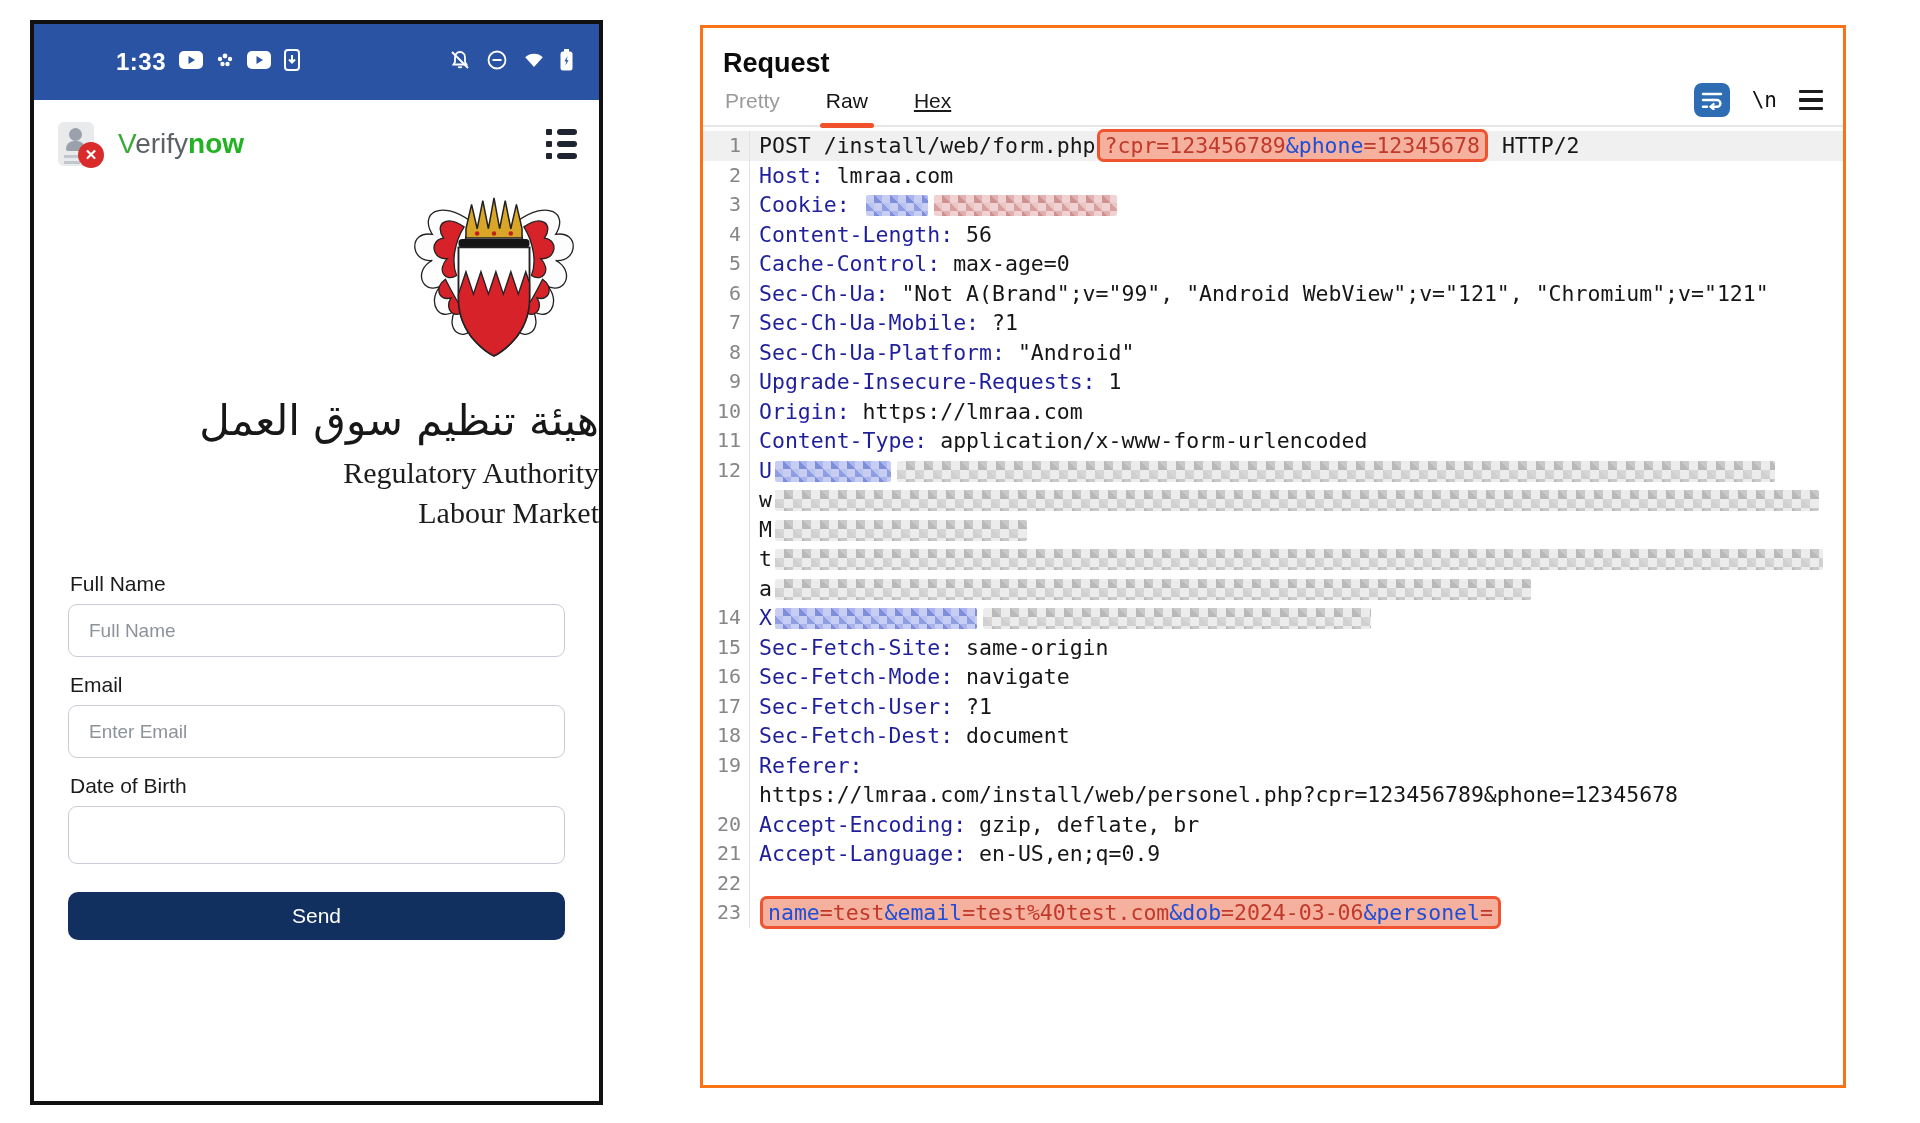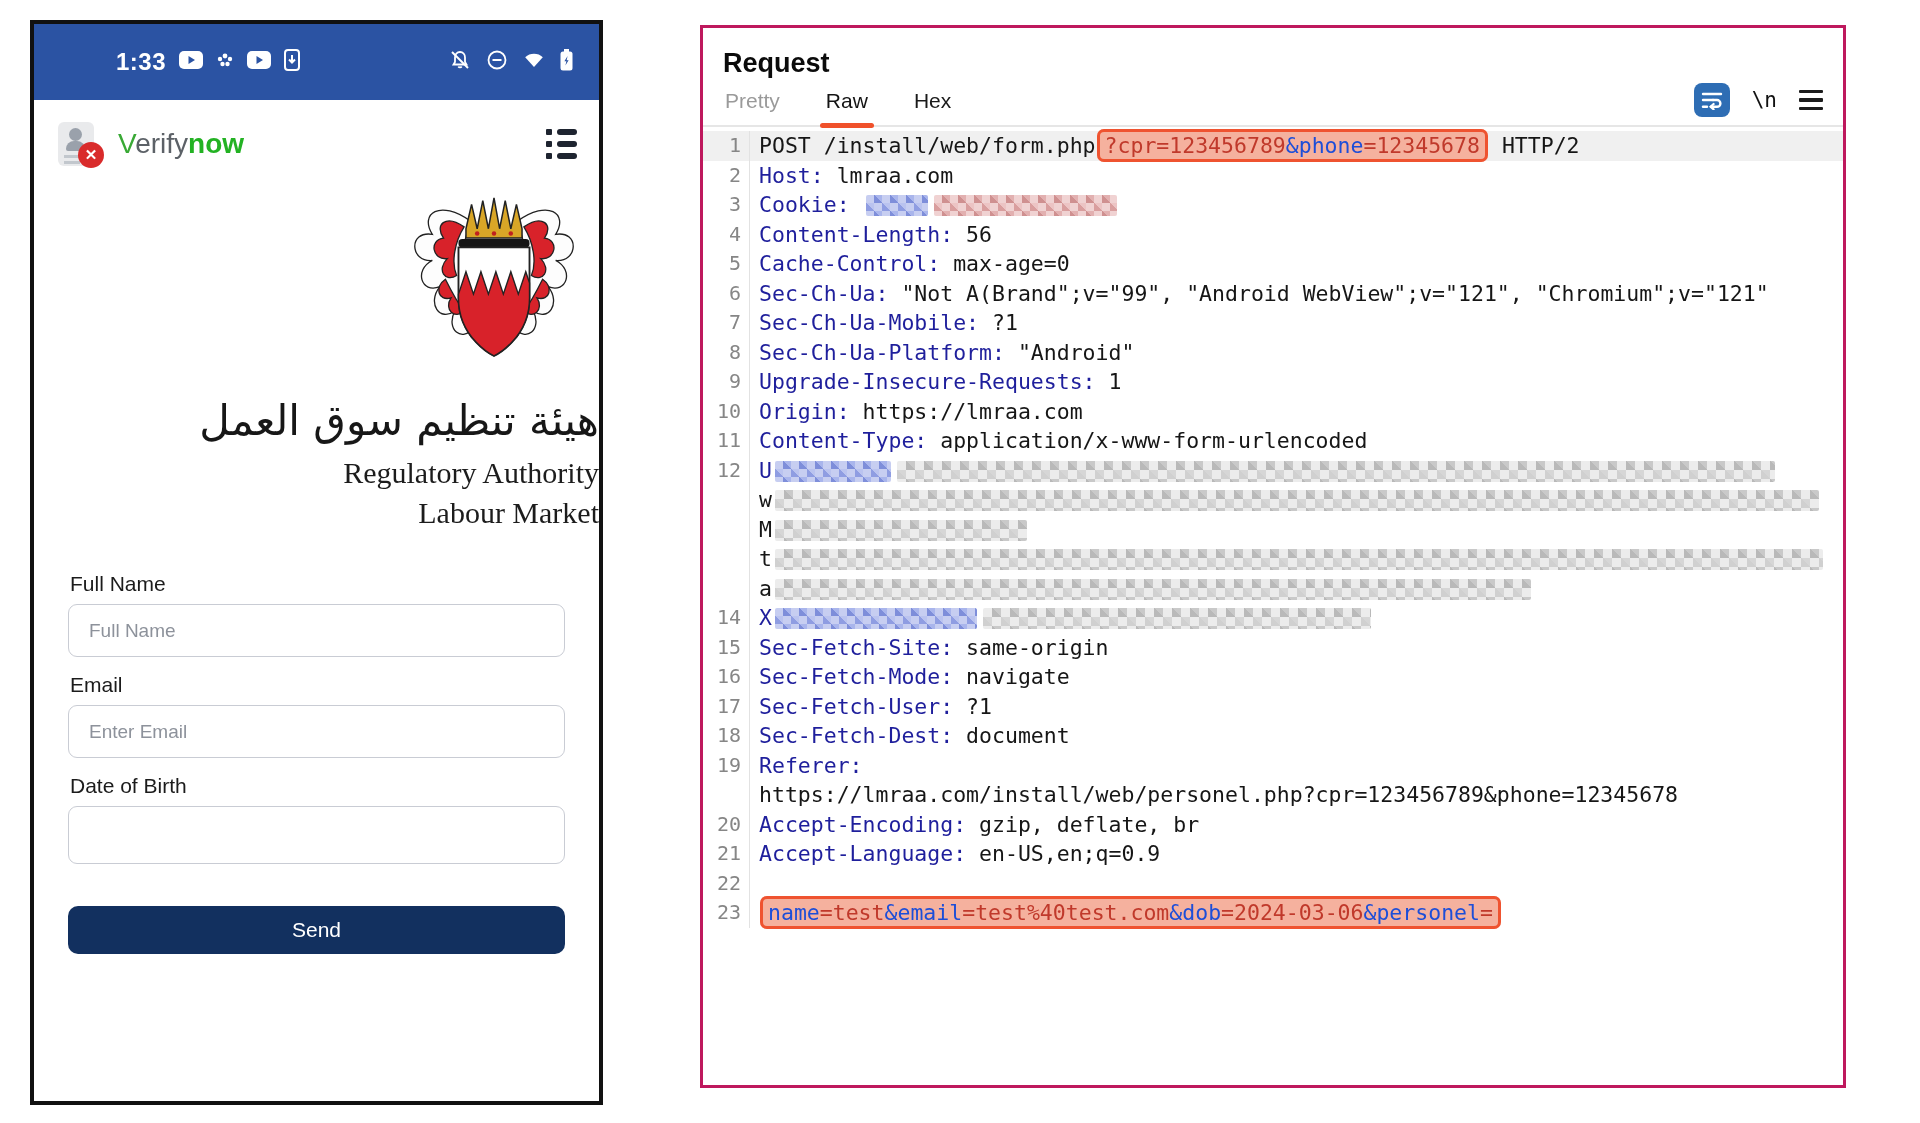--- a/index.html
+++ b/index.html
@@ -33,33 +33,33 @@
   .logo-wrap { text-align:right; margin-top:6px; }
   .arabic { font-family:"DejaVu Sans", sans-serif; font-size:42px; color:#171717; margin-top:10px; direction:rtl; }
   .authority { font-family:"Liberation Serif", serif; font-size:30px; color:#1c1c1c; line-height:1.32; margin-top:8px; }
 
   .form { padding:24px 34px 0 34px; }
   .f-label { font-size:21px; color:#1b1b1b; margin:16px 0 8px 2px; }
   .f-input { width:100%; height:53px; border:1.6px solid #c9ccd4; border-radius:9px; background:#fff;
              font-size:19px; color:#222; padding:0 20px; outline:none; font-family:"Liberation Sans", sans-serif; }
   .f-input::placeholder { color:#8d929b; }
   .f-input.tall { height:58px; }
-  .send-btn { width:100%; height:48px; margin-top:42px; border:none; border-radius:10px;
+  .send-btn { width:100%; height:48px; margin-top:28px; border:none; border-radius:10px;
               background:#12305f; color:#fff; font-size:21px; font-family:"Liberation Sans", sans-serif; cursor:pointer; }
 
   
-  .req { position:absolute; left:700px; top:25px; width:1146px; height:1063px; border:3px solid #be185d; background:#fff; }
+  .req { position:absolute; left:700px; top:25px; width:1146px; height:1063px; border:3px solid #f97316; background:#fff; }
   .req-title { font-size:27px; font-weight:700; color:#0b0b0b; padding:20px 0 0 20px; }
   .tabsrow { position:relative; display:flex; align-items:flex-end; padding:18px 20px 0 22px; height:48px;
              border-bottom:2px solid #e6e6e6; }
   .tab { font-size:21px; margin-right:46px; padding-bottom:12px; position:relative; cursor:pointer; }
   .tab.inactive { color:#9a9a9a;margin-top:24px; }
   .tab.active { color:#141414; }
   .tab.active .underline { position:absolute; left:-6px; right:-6px; bottom:-3px; height:5px; background:#f0512b; border-radius:3px; }
-  .tab.plain { color:#1a1a1a; }
+  .tab.plain { color:#1a1a1a;text-decoration:underline; }
   .tabicons { margin-left:auto; display:flex; align-items:center; gap:22px; padding-bottom:8px; }
   .wrapicon { width:36px; height:34px; background:#2e6db4; border-radius:8px; display:flex; align-items:center; justify-content:center; cursor:pointer; }
   .nl-label { font-size:21px; color:#111; font-family:"DejaVu Sans Mono", monospace; cursor:pointer; }
   .menuicon { display:flex; flex-direction:column; gap:5px; cursor:pointer; }
   .menuicon span { display:block; width:24px; height:3.5px; background:#1c1c1c; border-radius:1px; }
 
   .code { margin-top:4px; font-family:"DejaVu Sans Mono", monospace; font-size:21.5px; position:relative; }
   .code-row { display:flex; height:29.5px; line-height:29.5px; white-space:pre; }
   .code-row.rowbg { background:#f0f0f0; }
   .gut { width:46px; text-align:right; padding-right:8px; color:#868686; flex:0 0 auto; font-size:20px; }

